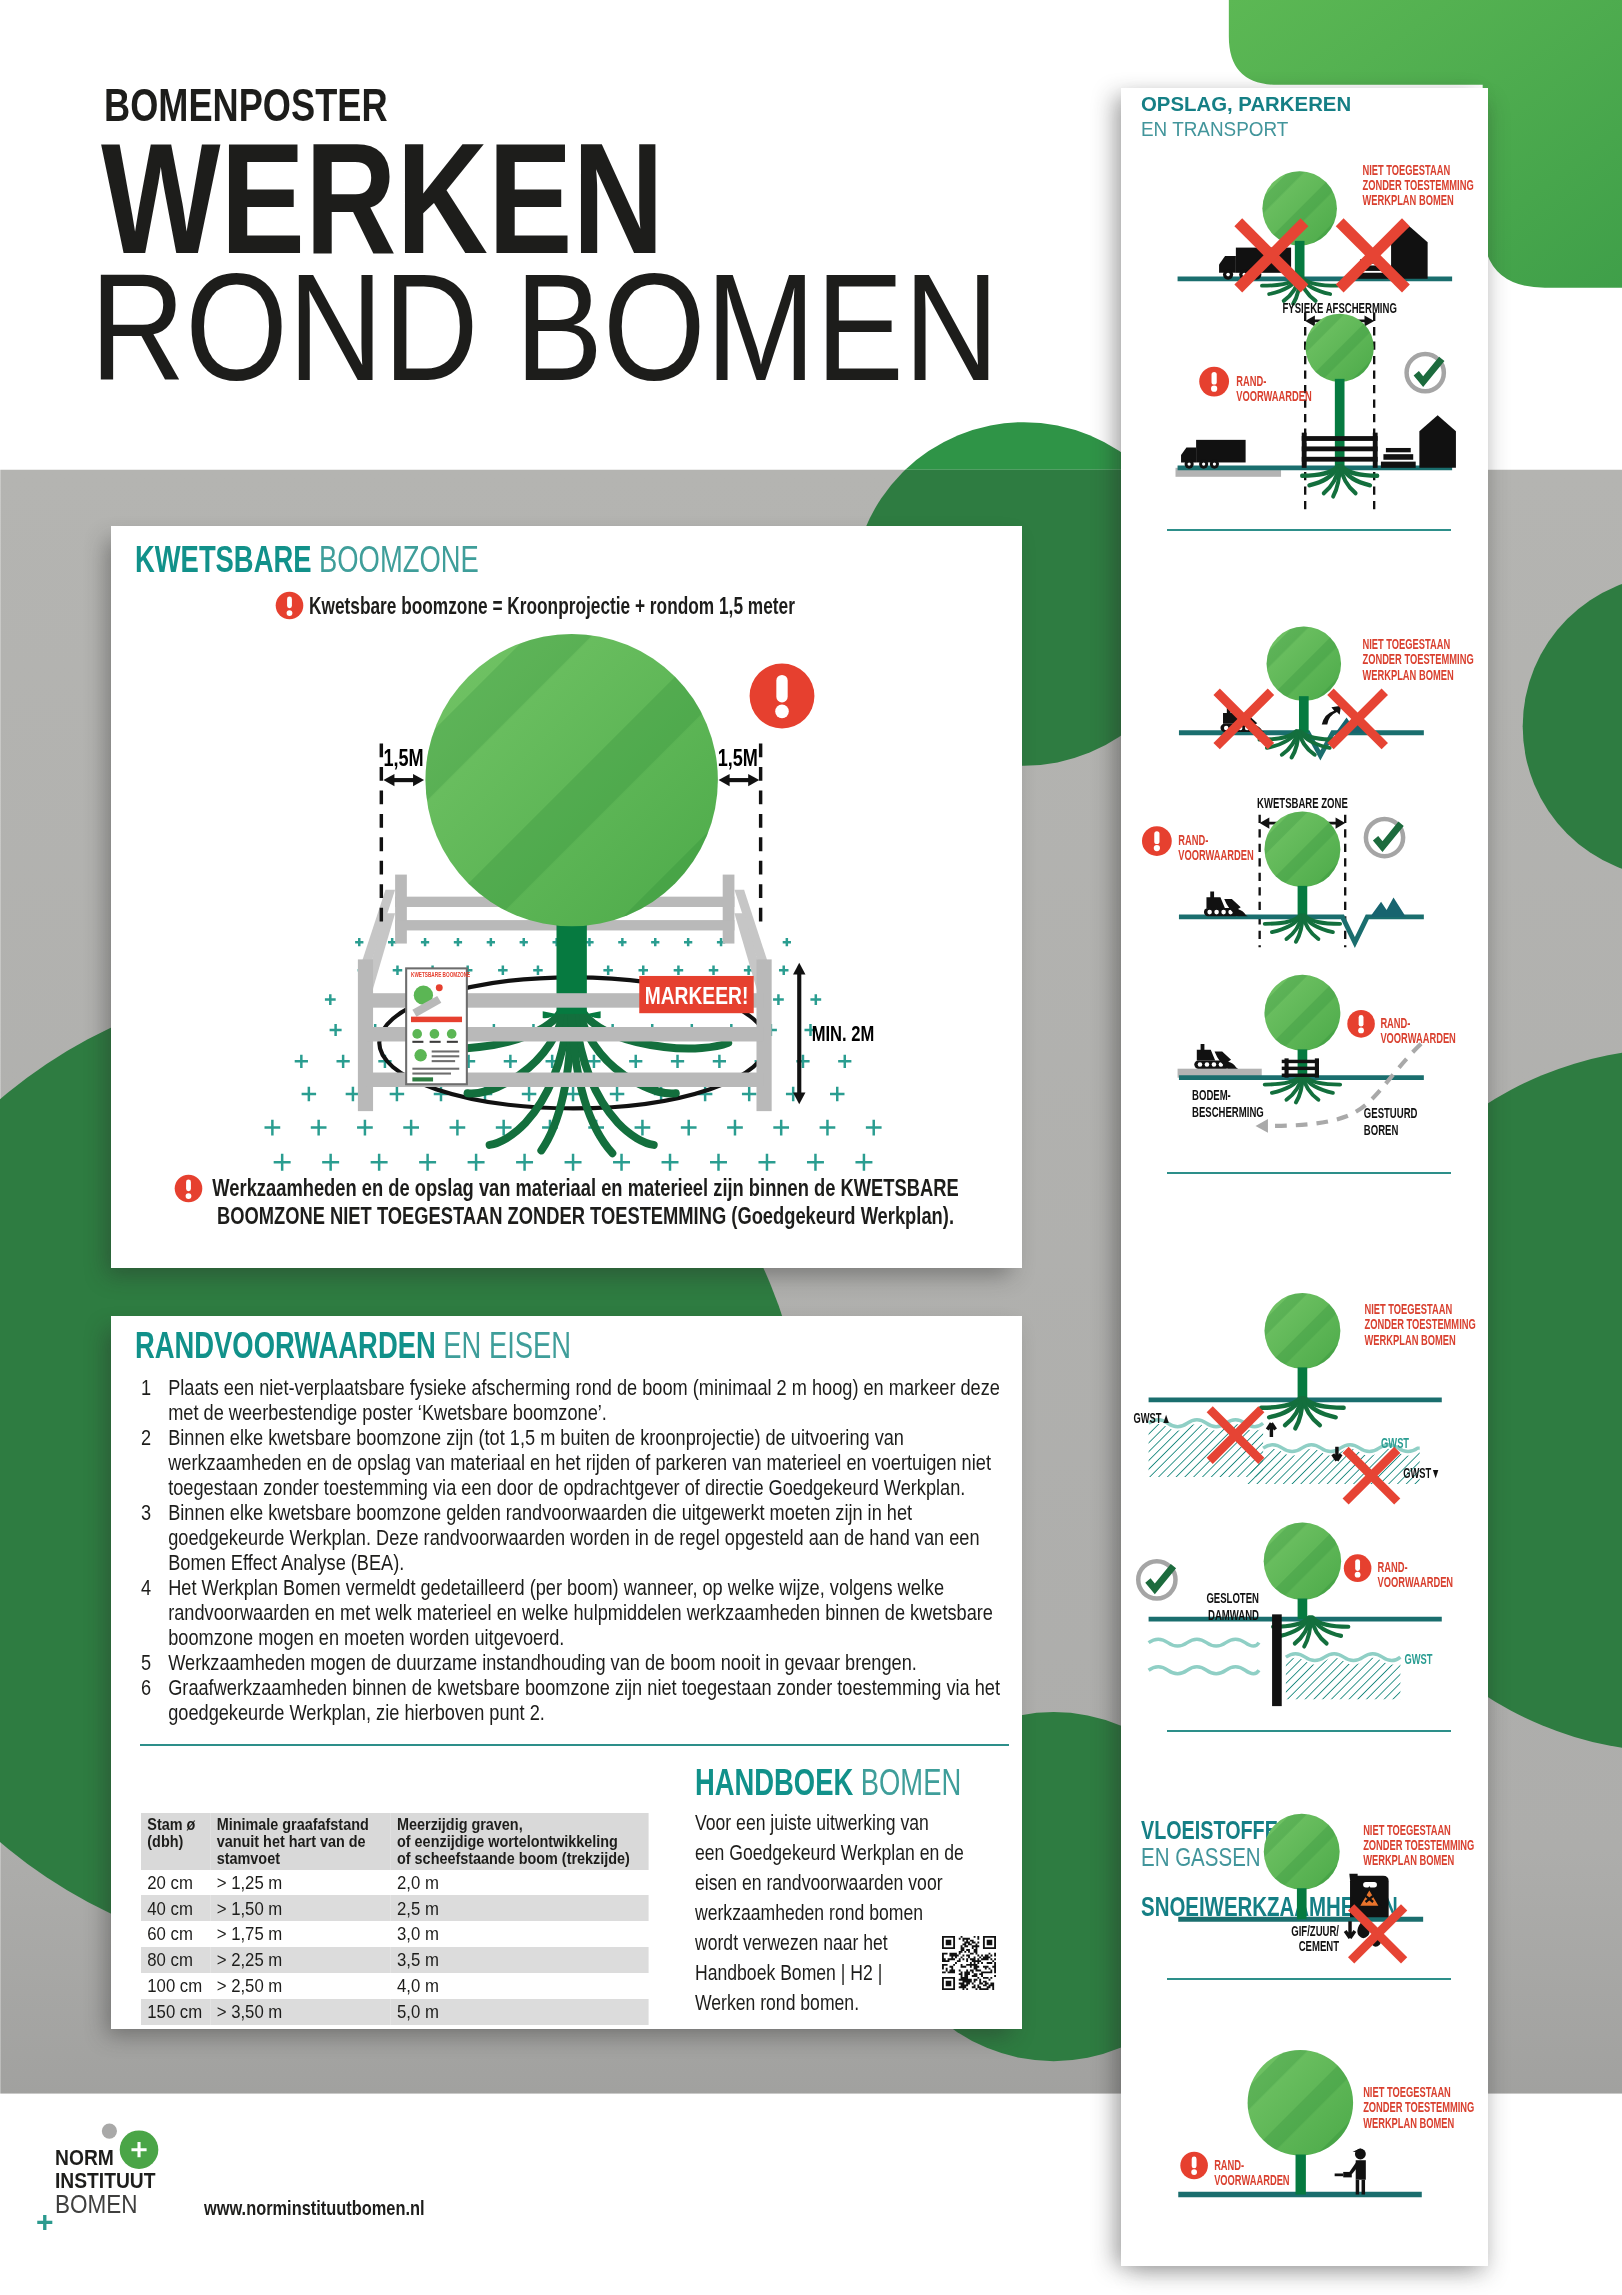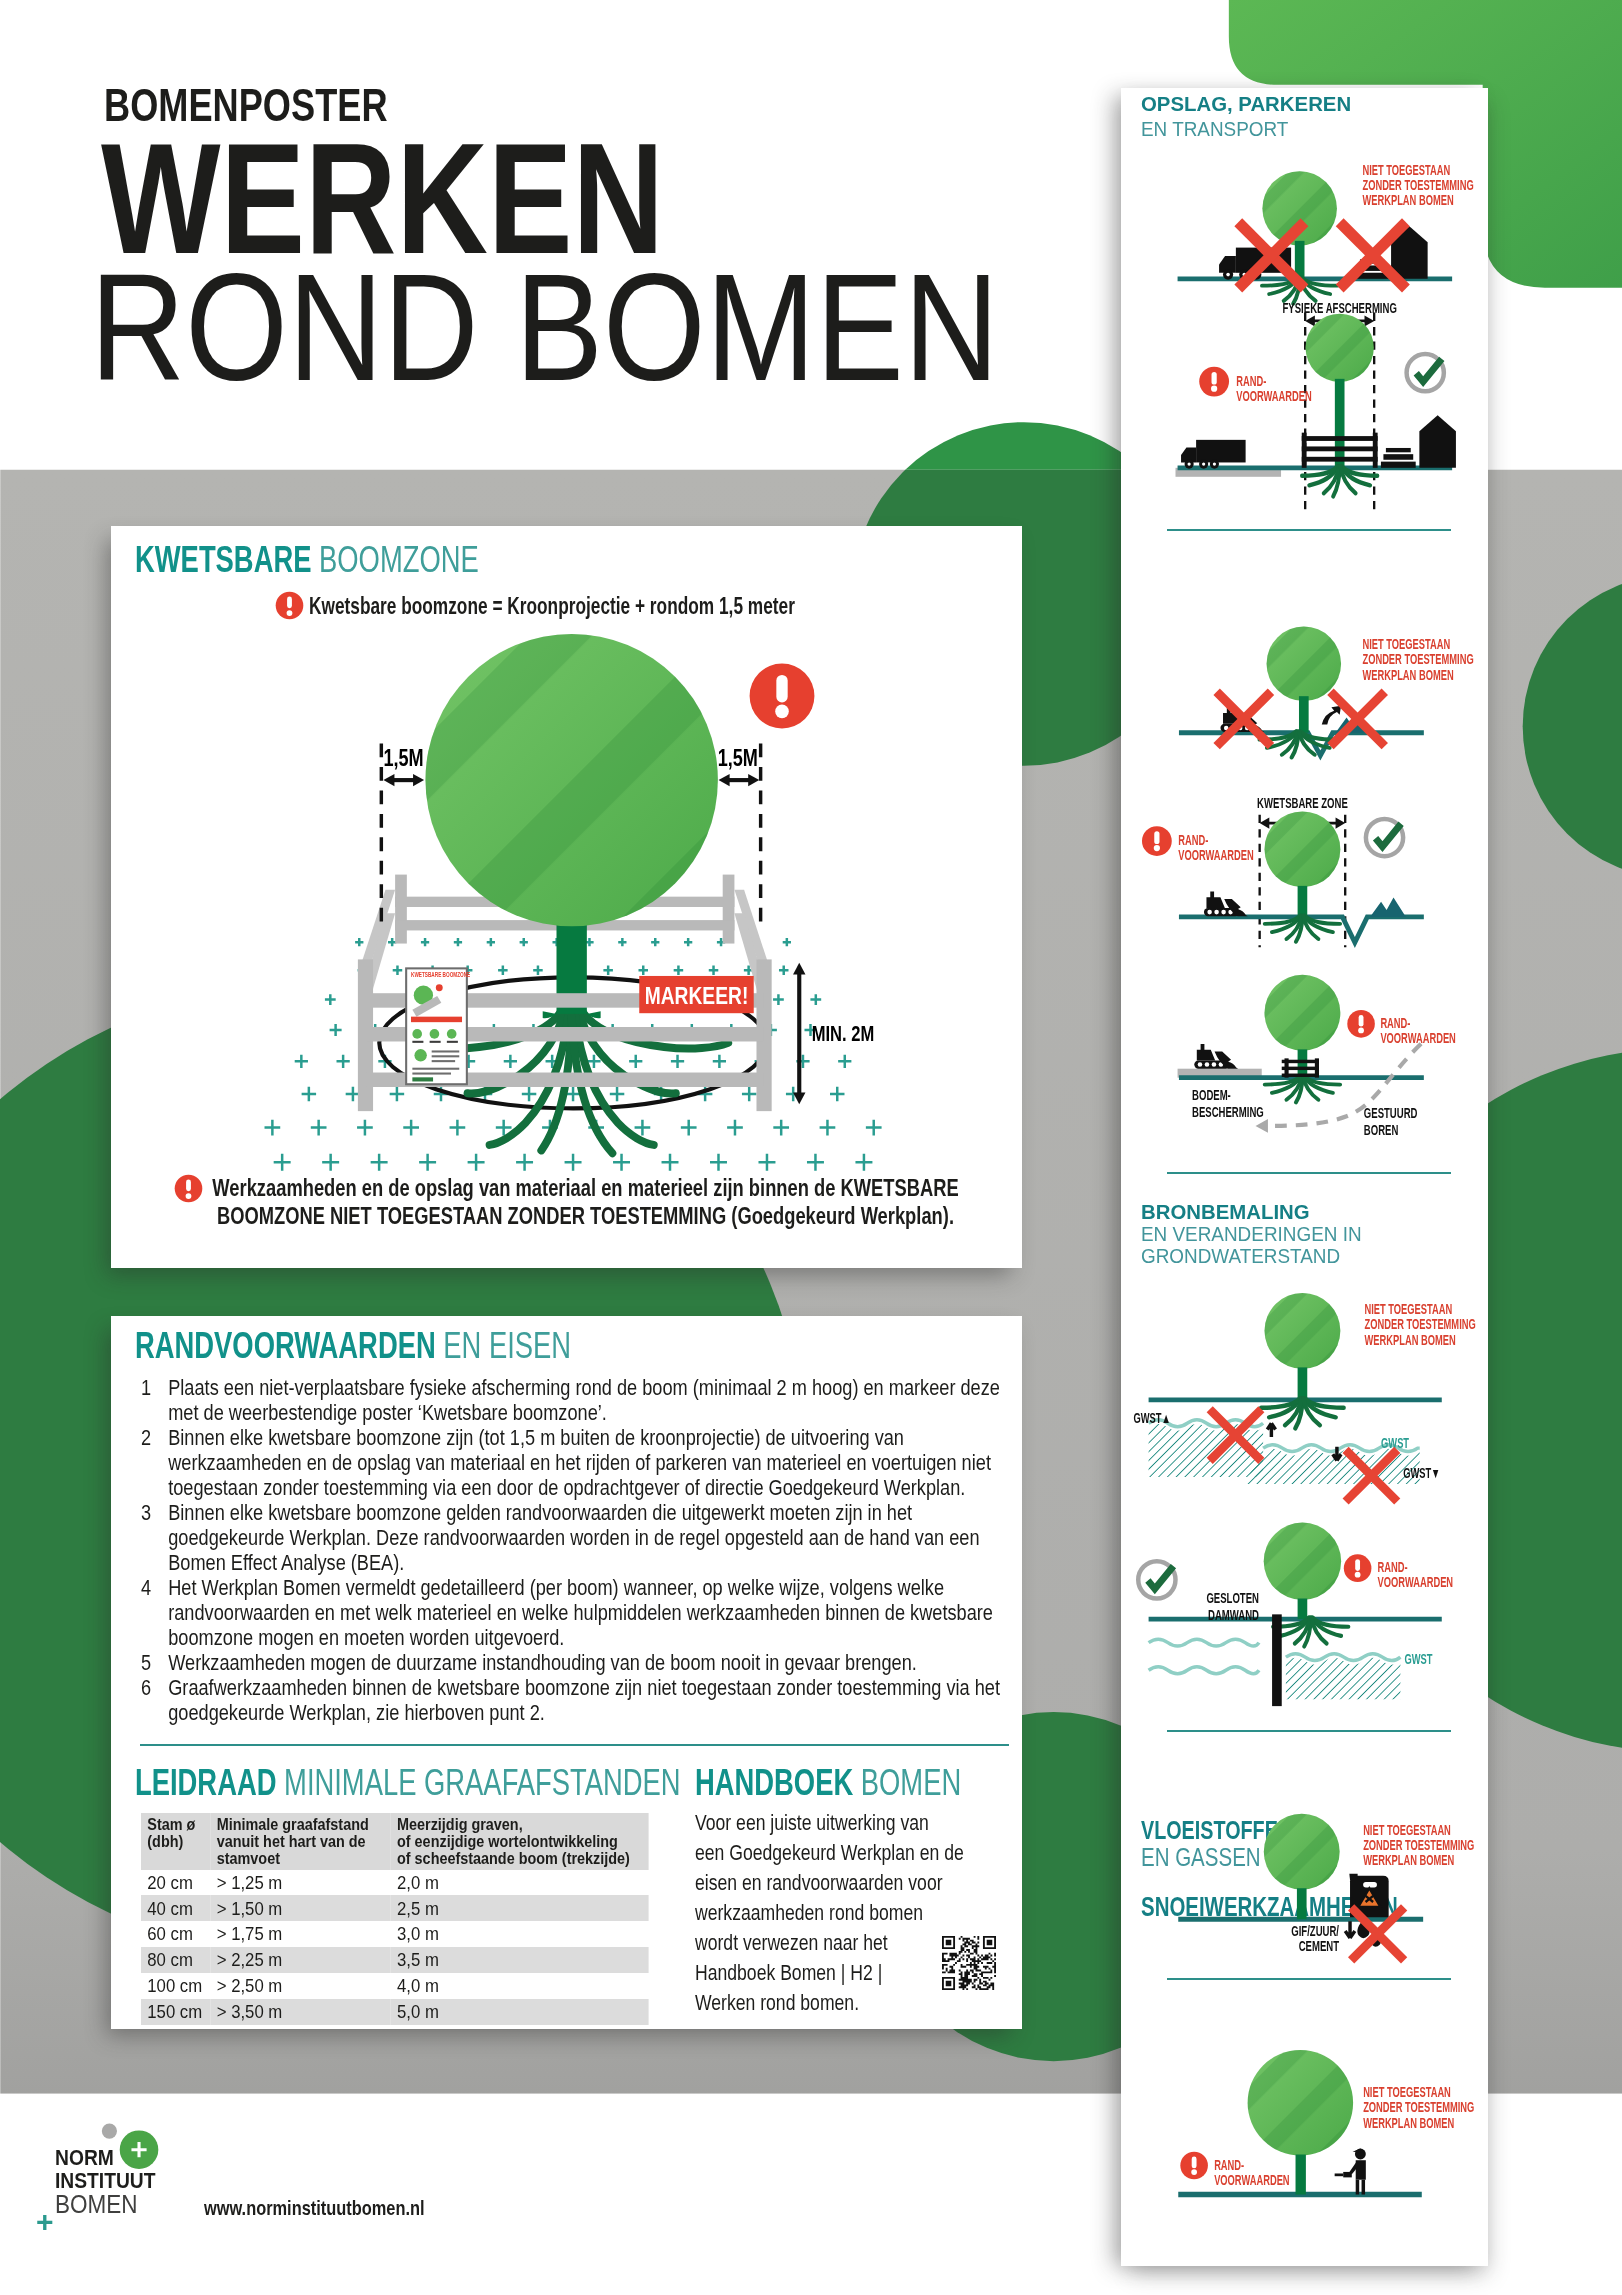--- a/index.html
+++ b/index.html
@@ -323,23 +323,20 @@
     <div class="rv-item">
         <div class="rv-num">5</div>
         <div class="rv-text">Werkzaamheden mogen de duurzame instandhouding van de boom nooit in gevaar brengen.</div>
       </div>
     <div class="rv-item">
         <div class="rv-num">6</div>
         <div class="rv-text">Graafwerkzaamheden binnen de kwetsbare boomzone zijn niet toegestaan zonder toestemming via het goedgekeurde Werkplan, zie hierboven punt 2.</div>
       </div>
   </div>
   <div class="abs sep2"></div>
-  <div class="abs card-h" style="left:135px;top:1764px">
-    <span><span class="teal-b">LEIDRAAD</span><span class="lt teal-l"> MINIMALE GRAAFAFSTANDEN</span></span>
-  </div>
   <div class="abs card-h" style="left:695px;top:1764px">
     <span><span class="teal-b">HANDBOEK</span><span class="lt teal-l"> BOMEN</span></span>
   </div>
   <div class="abs tbl-wrap">
     <table class="tbl">
       <colgroup>
           <col style="width:77px">
           <col style="width:200px">
           <col style="width:286px">
         </colgroup>
@@ -410,25 +407,20 @@
     <div>INSTITUUT</div>
     <div class="logo-bomen">BOMEN</div>
   </div>
   <div class="abs logo-plus">+</div>
   <div class="abs url">www.norminstituutbomen.nl</div>
 
   <div class="sh" style="top:91px">
     <div>OPSLAG, PARKEREN</div>
       <div class="lt">EN TRANSPORT</div>
   </div>
-  <div class="sh" style="top:1201px;--lh:21.4px">
-    <div style="line-height:22px">BRONBEMALING</div>
-    <div class="lt" style="line-height:22px">EN VERANDERINGEN IN</div>
-    <div class="lt" style="line-height:22px">GRONDWATERSTAND</div>
-  </div>
   <div class="sh" style="top:1816px">
     <div style="font-size:25px;line-height:28px;transform:scaleX(0.79)">VLOEISTOFFEN</div>
     <div class="lt" style="font-size:25px;line-height:26px;transform:scaleX(0.82)">EN GASSEN</div>
   </div>
   <div class="sh" style="top:1891px">
     <div style="font-size:28px;line-height:32px;transform:scaleX(0.73)">SNOEIWERKZAAMHEDEN</div>
   </div>
   <div class="ssep" style="top:529px"></div>
   <div class="ssep" style="top:1172px"></div>
   <div class="ssep" style="top:1730px"></div>

